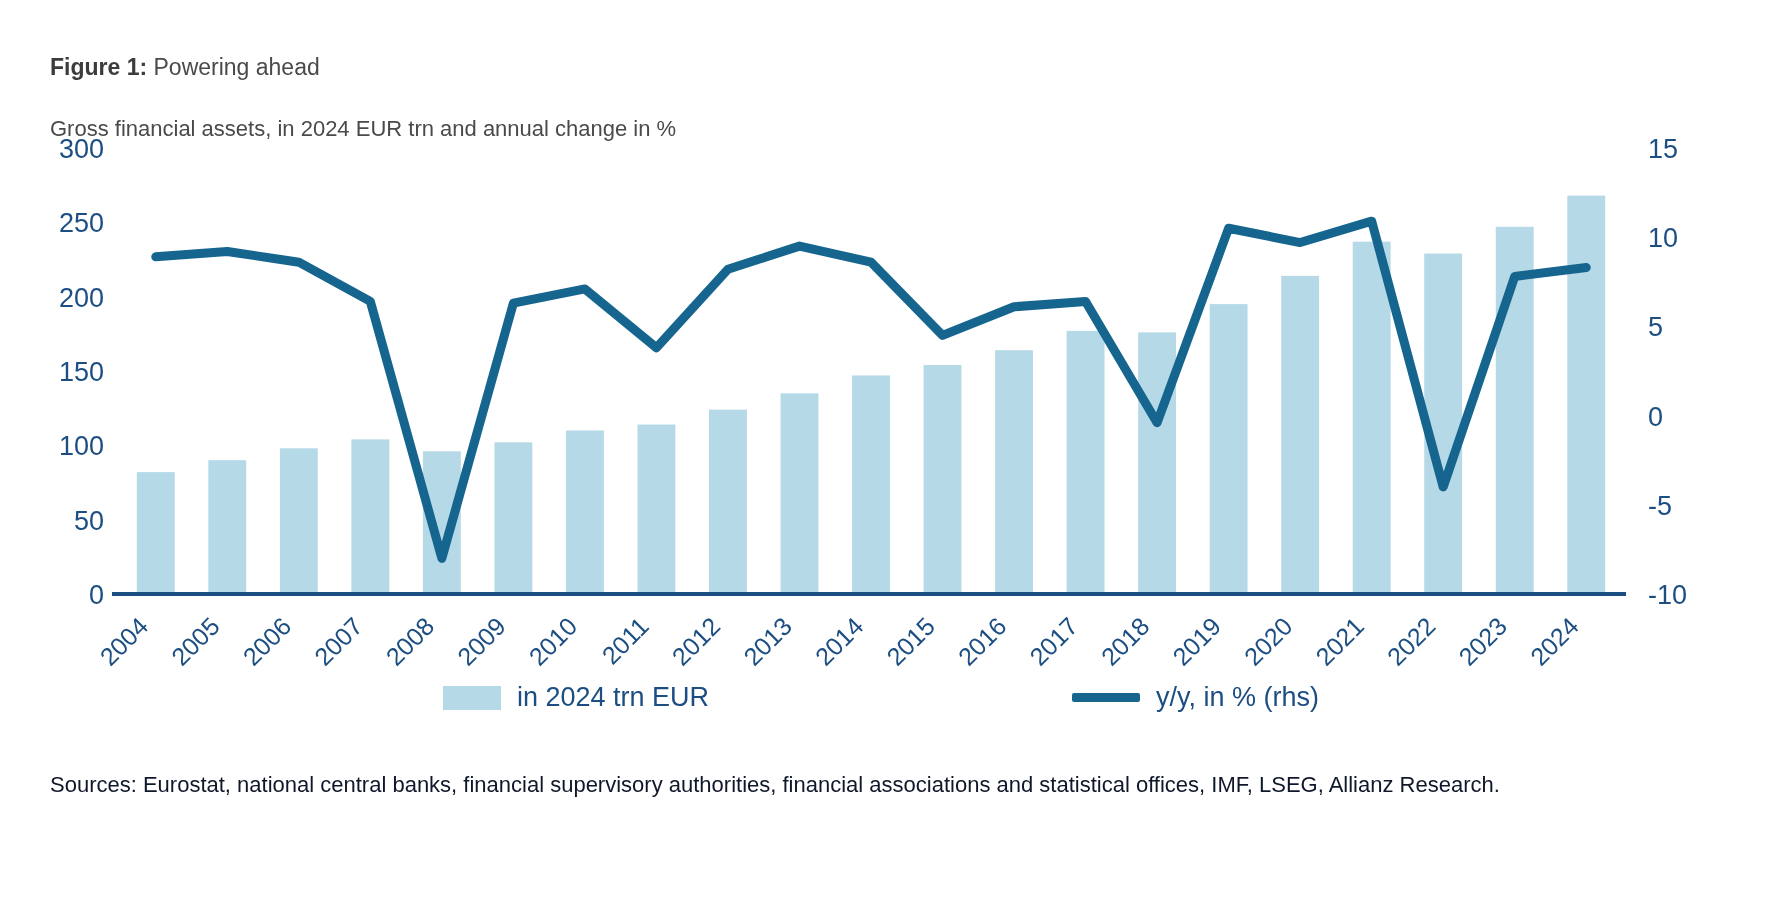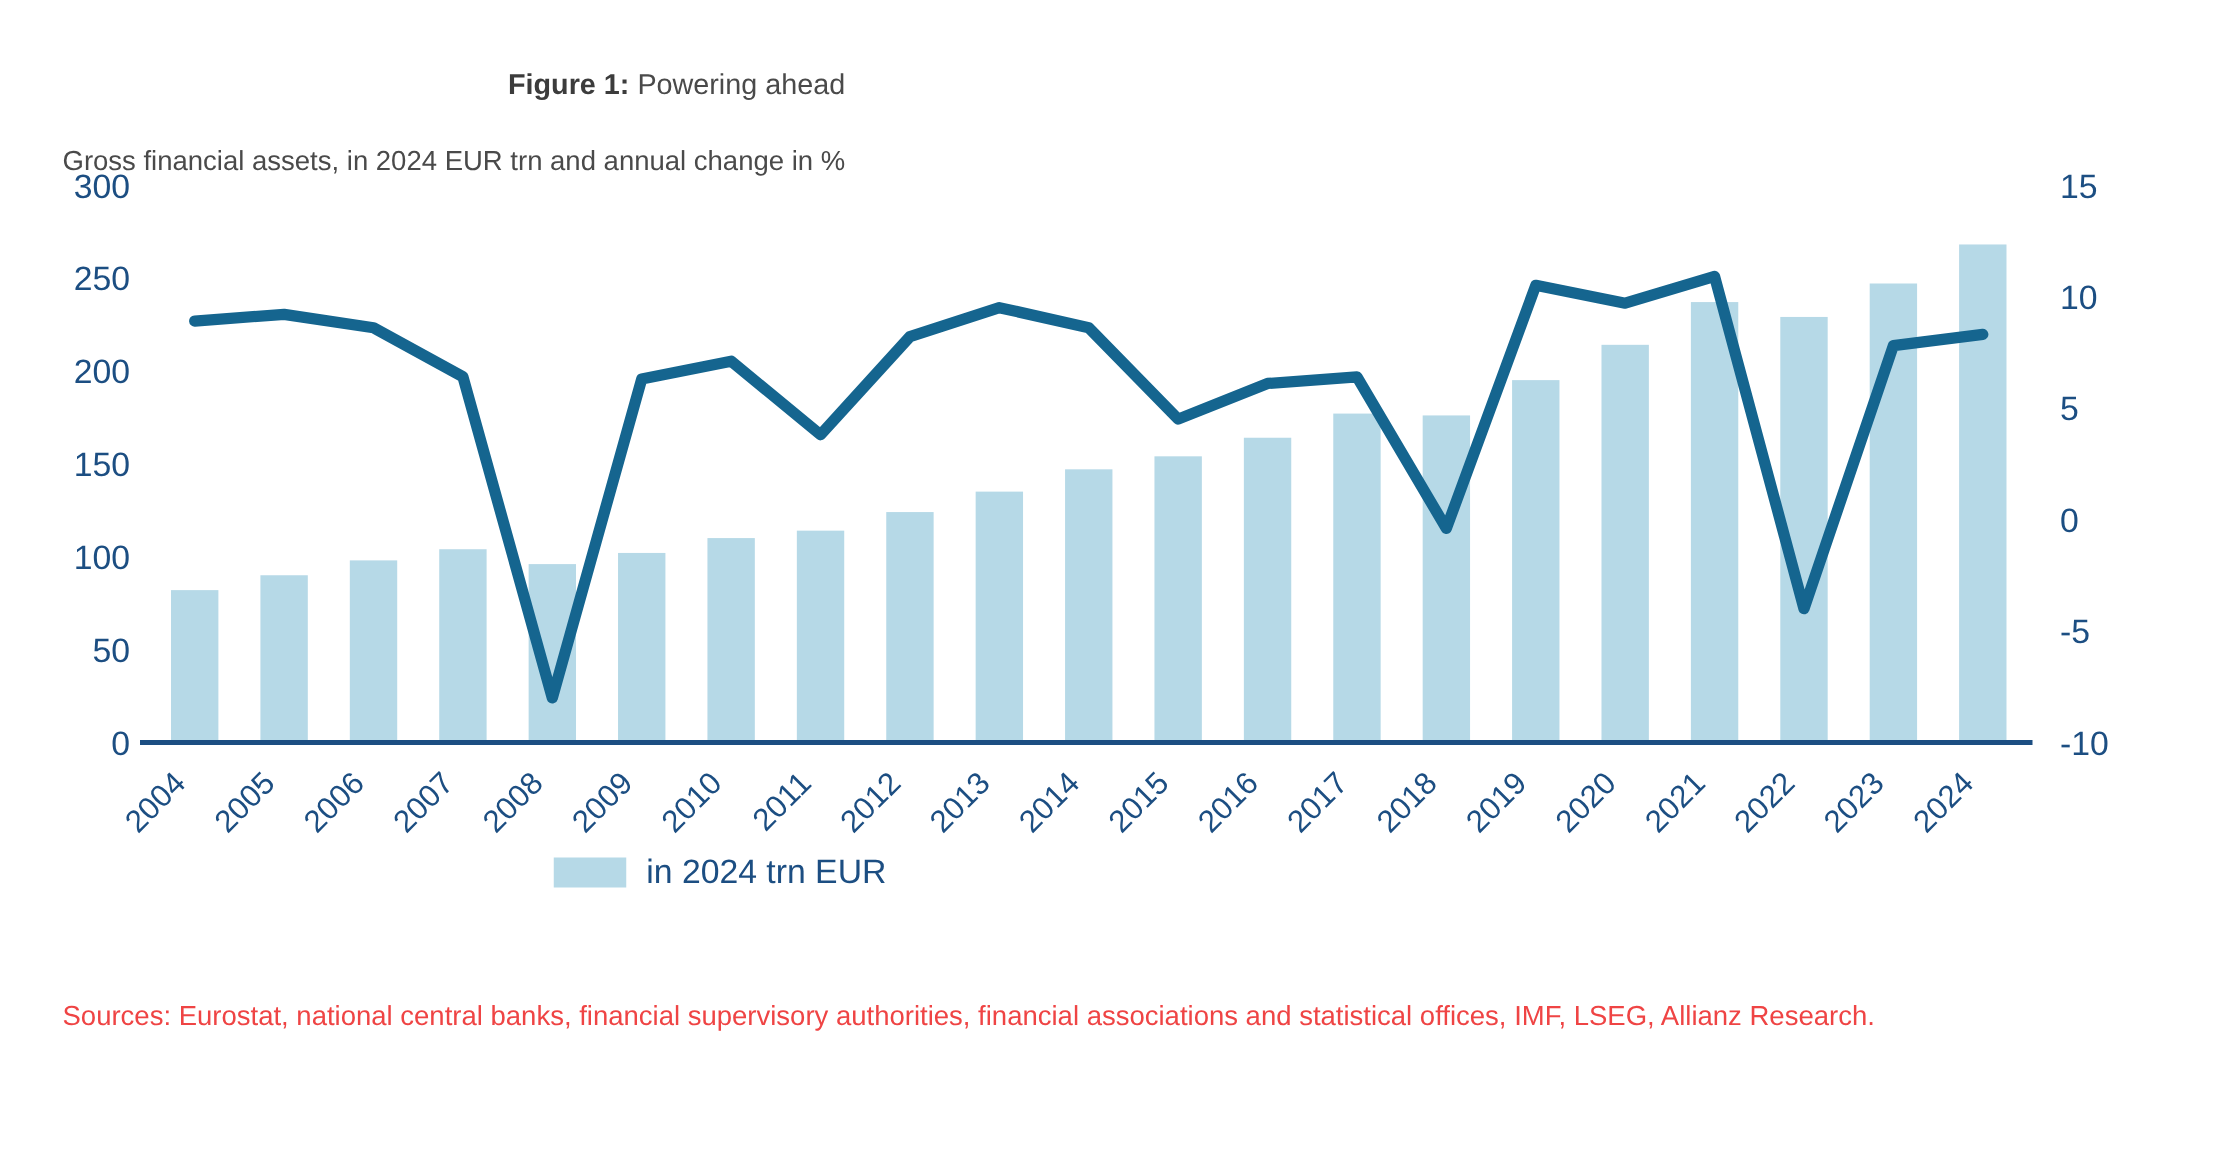--- a/index.html
+++ b/index.html
@@ -13,21 +13,20 @@
     position:relative;
     width:1785px;height:919px;
     box-sizing:border-box;
   }
   .title-block{
     position:absolute;
     left:50px; top:52px;
     color:#4a4a4a;
     font-size:23px;
     line-height:30px;
-    text-align:right;
   }
   .title-line1 .figlabel{ font-weight:bold; color:#3c3c3c; }
   .title-line1 .figtext{ font-weight:normal; color:#4a4a4a; }
   .title-line2{ color:#4a4a4a; font-size:22px;margin-top:32px; }
 
   .plot-wrap{
     position:absolute;
     left:0; top:120px;
     width:1785px; height:500px;
   }
@@ -66,22 +65,22 @@
     background:#15658f;
     border-radius:2px;
   }
   .legend-text{
     color:#1c4e82;
     font-size:27px;
     white-space:nowrap;
   }
   .sources{
     position:absolute;
-    left:50px; top:800px;
-    color:#ef4444;
+    left:50px; top:772px;
+    color:#0f172a;
     font-size:22px;
     white-space:nowrap;
   }
 </style>
 </head>
 <body>
 
 <div id="figure">
 
   <div class="title-block">
@@ -152,17 +151,21 @@
         <text x="1508.7142857142856" y="508" class="xtick-label" text-anchor="end" transform="rotate(-45 1508.7142857142856 508)">2023</text>
         <text x="1580.2380952380952" y="508" class="xtick-label" text-anchor="end" transform="rotate(-45 1580.2380952380952 508)">2024</text>
       </svg>
   </div>
 
   <div class="legend">
     <div class="legend-item bars">
       <span class="legend-swatch"></span>
       <span class="legend-text">in 2024 trn EUR</span>
     </div>
+    <div class="legend-item line">
+      <span class="legend-line"></span>
+      <span class="legend-text">y/y, in % (rhs)</span>
+    </div>
   </div>
 
   <div class="sources">Sources: Eurostat, national central banks, financial supervisory authorities, financial associations and statistical offices, IMF, LSEG, Allianz Research.</div>
 
 </div>
 
 </body></html>

